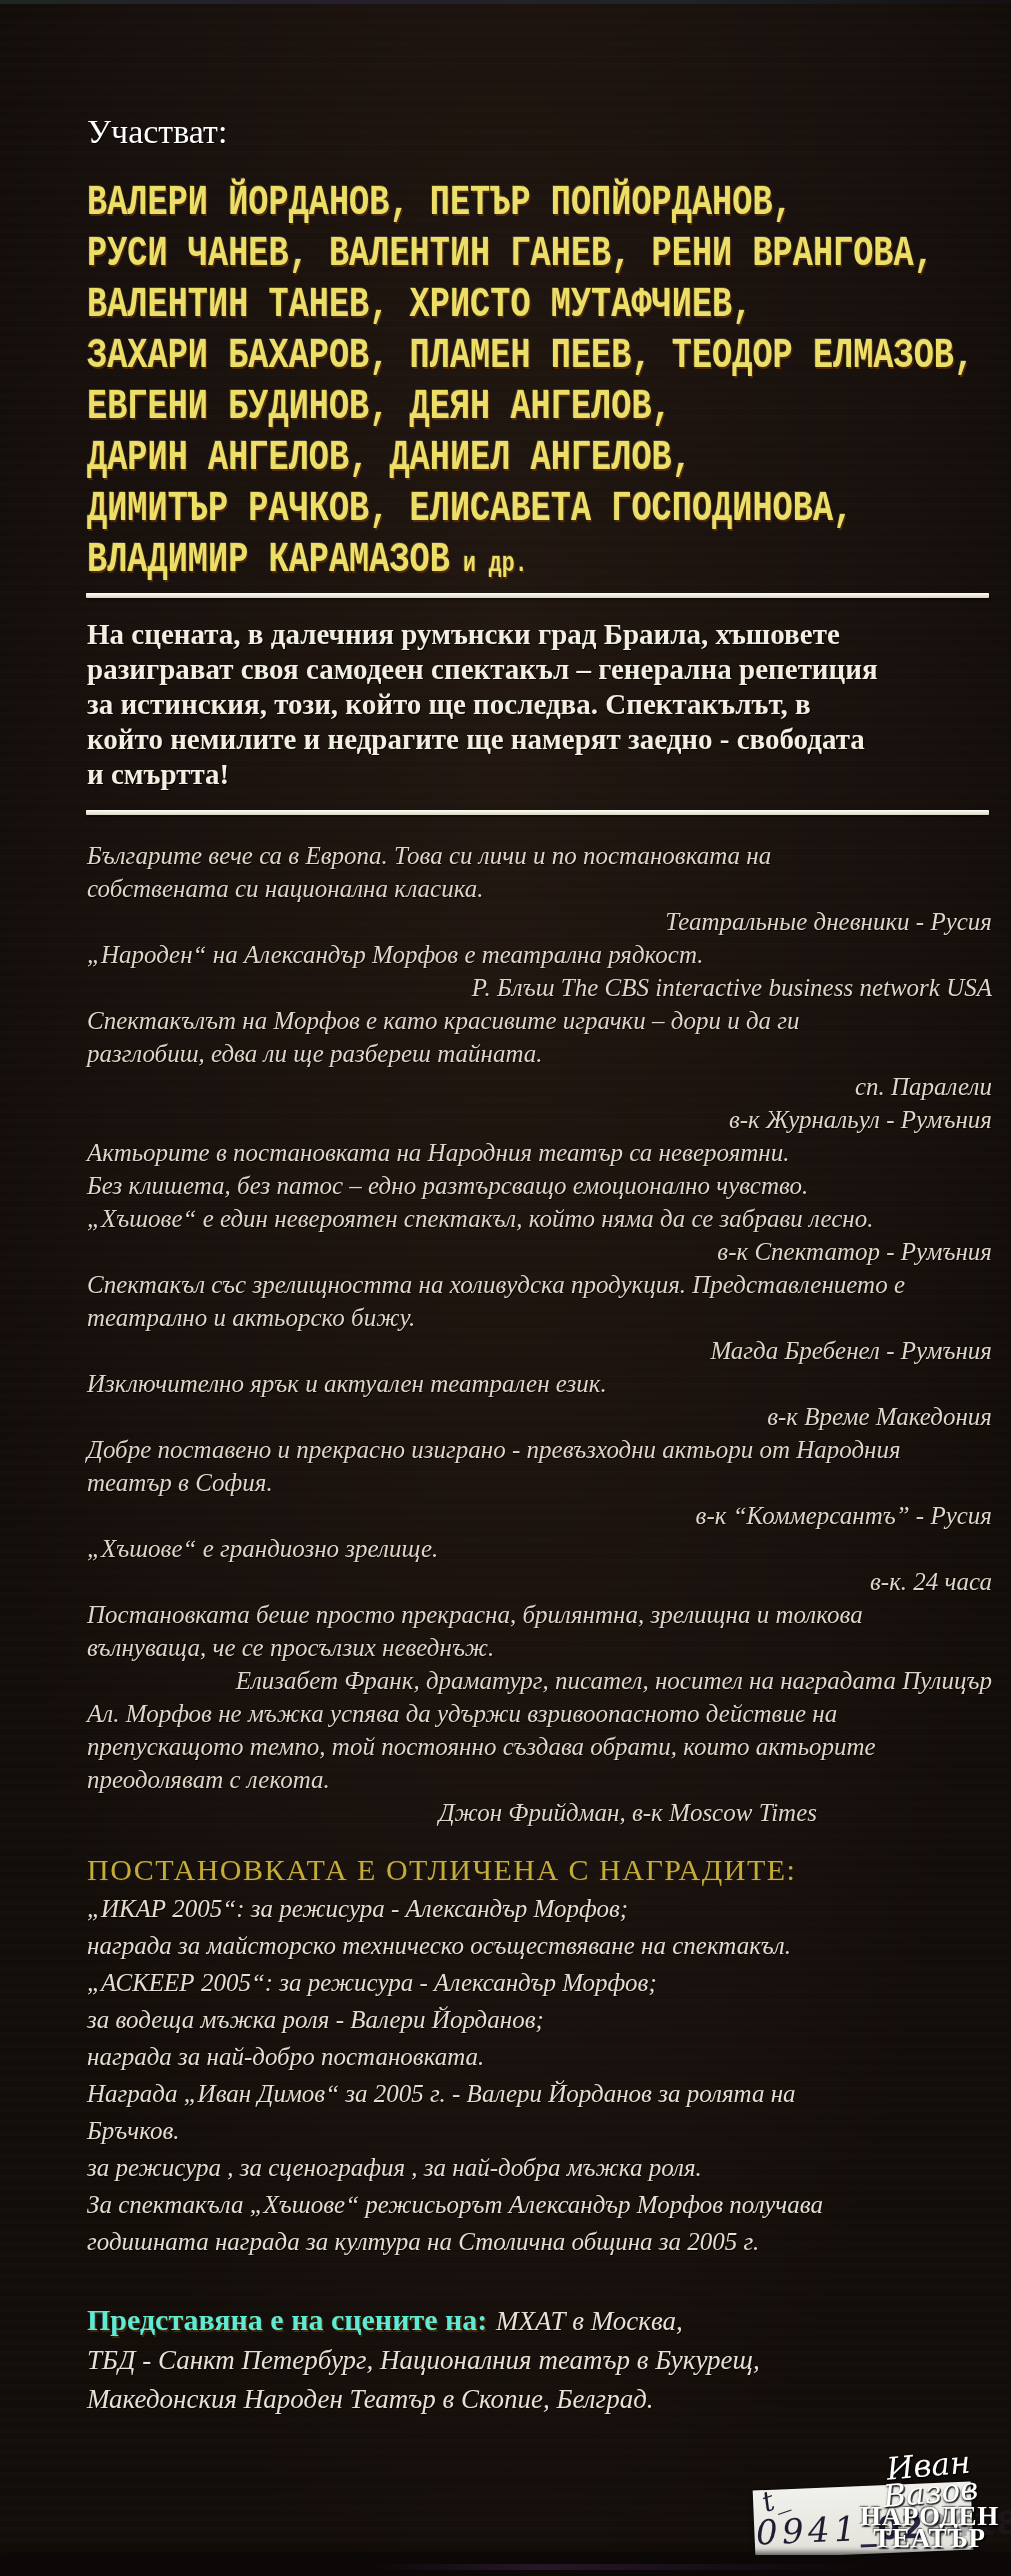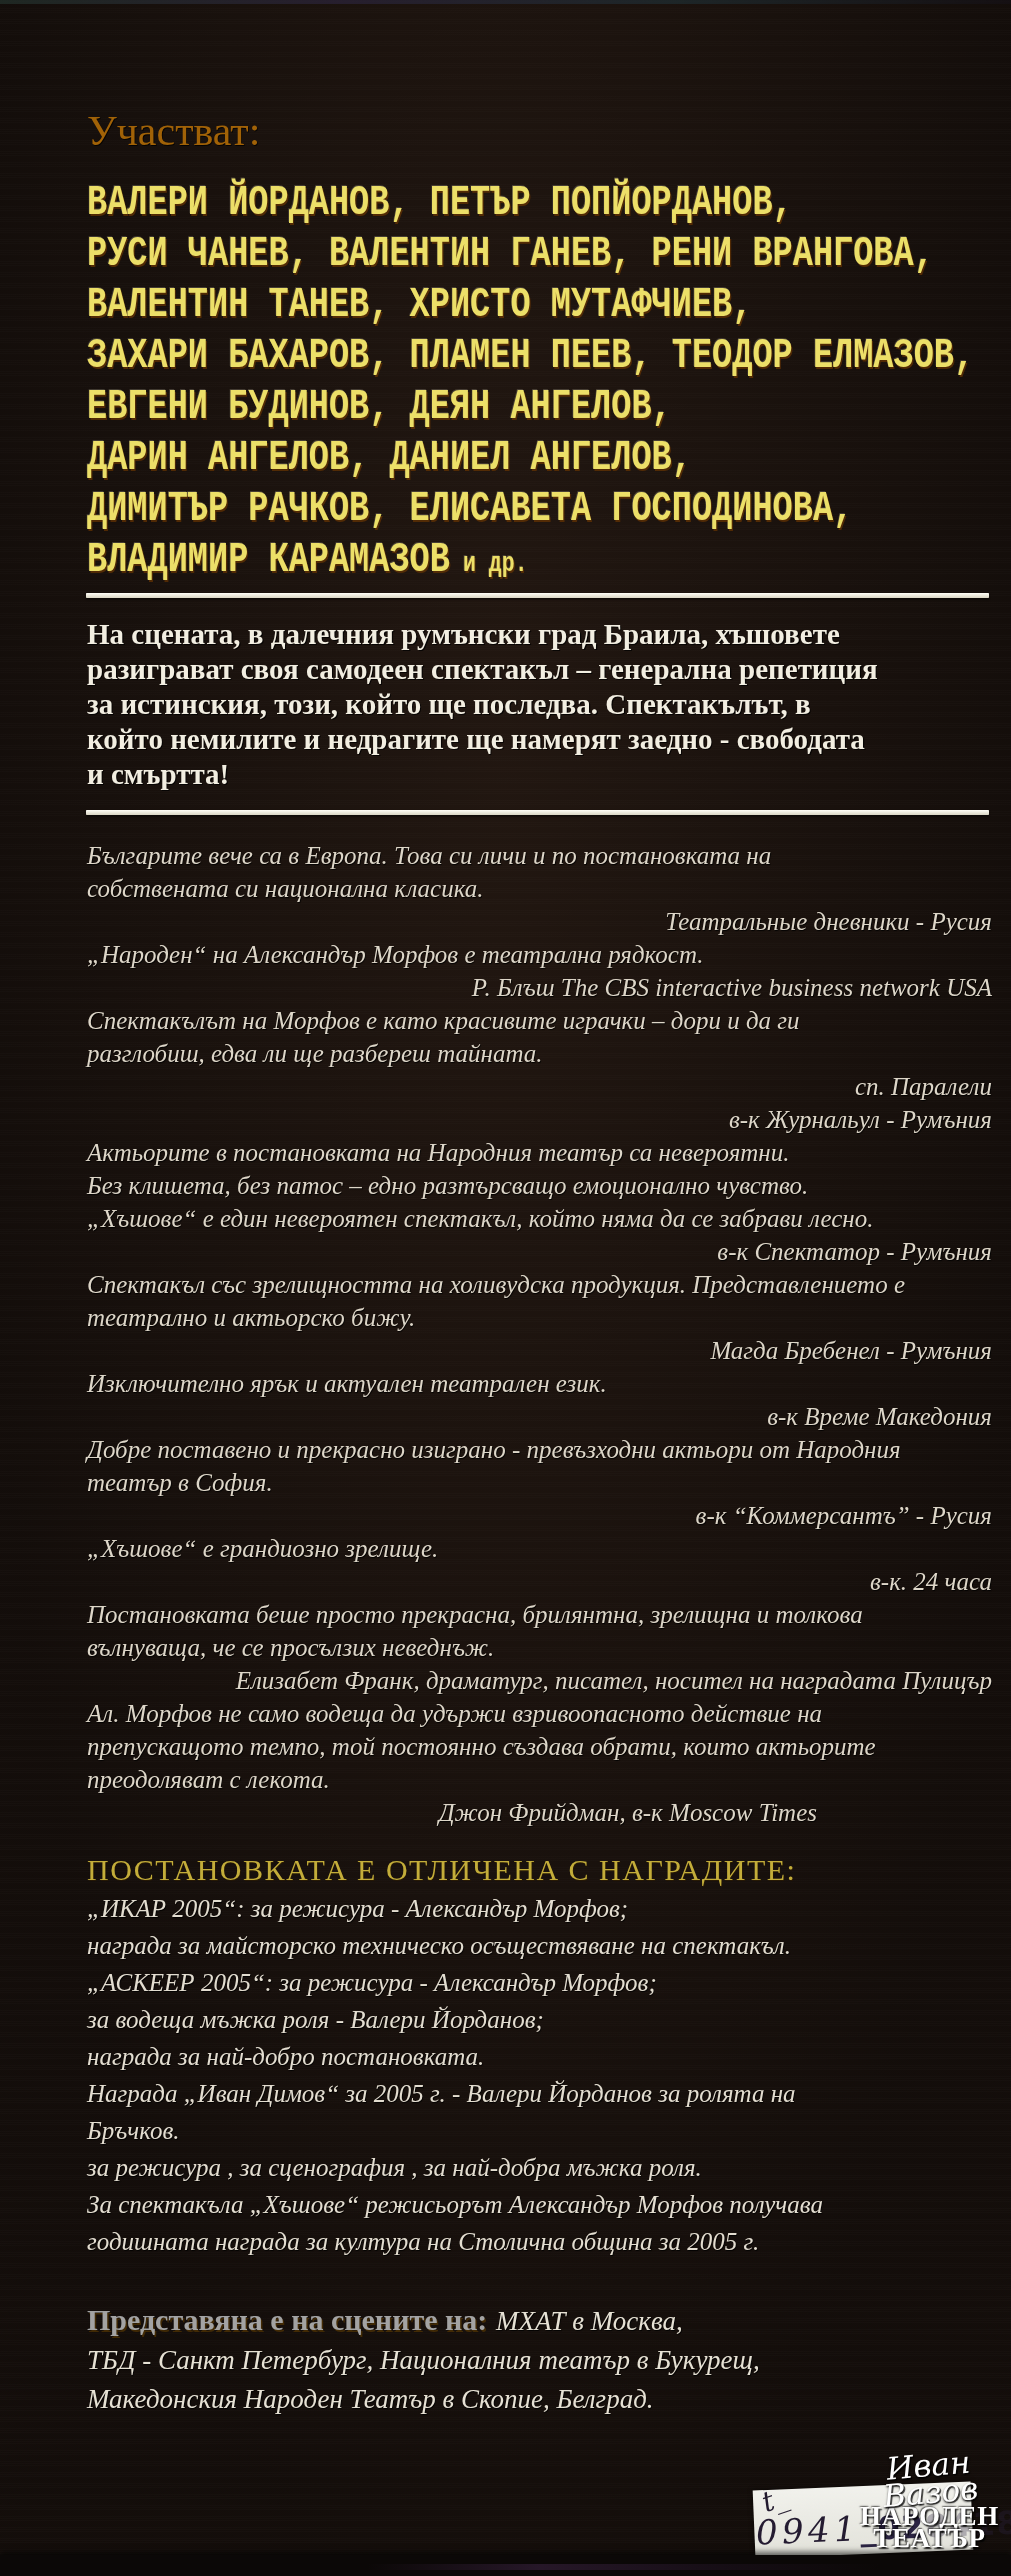--- a/index.html
+++ b/index.html
@@ -15,21 +15,21 @@
     background:linear-gradient(90deg,#22302a,#2a2238,#1e2c30,#151015);opacity:.75;}
   .bottom-band{position:absolute;bottom:0;left:0;right:0;height:20.6px;background:#0b0807;
     box-shadow:0 -2.9px 5.9px rgba(0,0,0,0.6);}
   .bottom-streak{position:absolute;bottom:5.9px;left:367px;width:514px;height:5.9px;
     background:linear-gradient(90deg,transparent,rgba(120,70,140,0.25),rgba(90,50,110,0.15),transparent);
     border-radius:2.9px;}
 
   .page{position:absolute;top:0;left:0;right:0;bottom:0;
     padding:110px 19px 0 87px;box-sizing:border-box;}
 
-  .cast-header{font-size:42px;line-height:43px;color:#a16207;
+  .cast-header{font-size:34px;line-height:43px;color:#ffffff;
     text-shadow:0.7px 0.7px 0 rgba(0,0,0,0.8);}
 
   .cast-list{margin-top:25px;}
   .cast-line{height:51px;line-height:51px;white-space:nowrap;font-family:Liberation Mono, monospace;}
   .cast-line>span{display:inline-block;transform:scaleX(0.8);transform-origin:0 50%;
     font-weight:bold;font-size:42px;color:#ecdf68;letter-spacing:0;
     text-shadow:1.5px 1.5px 0.7px rgba(110,55,0,0.65), -0.7px -0.7px 0 rgba(255,250,215,0.18);}
   .cast-suffix{font-size:27px;font-weight:bold;}
 
   .sep{height:5.1px;width:903px;margin-left:-1.5px;border-radius:0.7px;
@@ -49,21 +49,21 @@
   .ql.src-offset{text-align:right;padding-right:175px;white-space:normal;}
 
   .awards-heading{margin-top:20.6px;font-size:30px;line-height:41px;color:#c3ad3a;
     letter-spacing:1.5px;text-shadow:0.7px 0.7px 0 rgba(45,28,0,0.7);}
   .award-line{font-style:italic;font-size:25px;line-height:37px;color:#e3ddd0;
     white-space:nowrap;text-shadow:0.7px 0.7px 0.7px rgba(0,0,0,0.85);}
 
   .venues{margin-top:40px;}
   .venue-line{font-style:italic;font-size:27px;line-height:39px;color:#e6e1d4;
     white-space:nowrap;text-shadow:0.7px 0.7px 0.7px rgba(0,0,0,0.85);}
-  .venues-label{font-style:normal;font-weight:bold;font-size:30px;color:#a3a3a3;
+  .venues-label{font-style:normal;font-weight:bold;font-size:30px;color:#5eead4;
     padding-right:8.8px;text-shadow:1.5px 1.5px 0 rgba(95,60,0,0.6);}
 
   .sticker{position:absolute;left:754px;top:2486px;width:218px;height:68px;
     background:linear-gradient(#f1f1ec,#e2e2da);transform:rotate(-2.4deg);
     box-shadow:0 0 5.1px rgba(0,0,0,0.55);}
   .hand-prefix{position:absolute;left:8.8px;top:-7.3px;font-size:28px;color:#221a2e;
     font-style:italic;font-family:"DejaVu Serif",serif;transform:rotate(-16deg);}
   .sticker-number{position:absolute;left:1.5px;top:22px;white-space:nowrap;}
   .hand-number{font-style:italic;font-size:34px;color:#241b31;letter-spacing:4.4px;
     font-family:"DejaVu Serif",serif;}
@@ -135,21 +135,21 @@
     <div class="ql">Изключително ярък и актуален  театрален език.</div>
     <div class="ql src">в-к Време Македония</div>
     <div class="ql">Добре поставено и прекрасно изиграно - превъзходни актьори от Народния</div>
     <div class="ql">театър в София.</div>
     <div class="ql src">в-к “Коммерсантъ” - Русия</div>
     <div class="ql">„Хъшове“ е грандиозно зрелище.</div>
     <div class="ql src">в-к. 24 часа</div>
     <div class="ql">Постановката беше просто прекрасна, брилянтна, зрелищна и толкова</div>
     <div class="ql">вълнуваща, че се просълзих неведнъж.</div>
     <div class="ql src">Елизабет Франк, драматург, писател, носител на наградата Пулицър</div>
-    <div class="ql">Ал. Морфов не само водеща да удържи взривоопасното действие на</div>
+    <div class="ql">Ал. Морфов не мъжка успява да удържи взривоопасното действие на</div>
     <div class="ql">препускащото темпо, той постоянно създава обрати,  които актьорите</div>
     <div class="ql">преодоляват с лекота.</div>
     <div class="ql src-offset">Джон  Фрийдман,  в-к  Moscow Times</div>
   </div>
 
   <div class="awards-heading">ПОСТАНОВКАТА Е ОТЛИЧЕНА С НАГРАДИТЕ:</div>
 
   <div class="awards">
     <div class="award-line">„ИКАР 2005“: за режисура - Александър Морфов;</div>
     <div class="award-line">награда за майсторско техническо осъществяване на спектакъл.</div>

